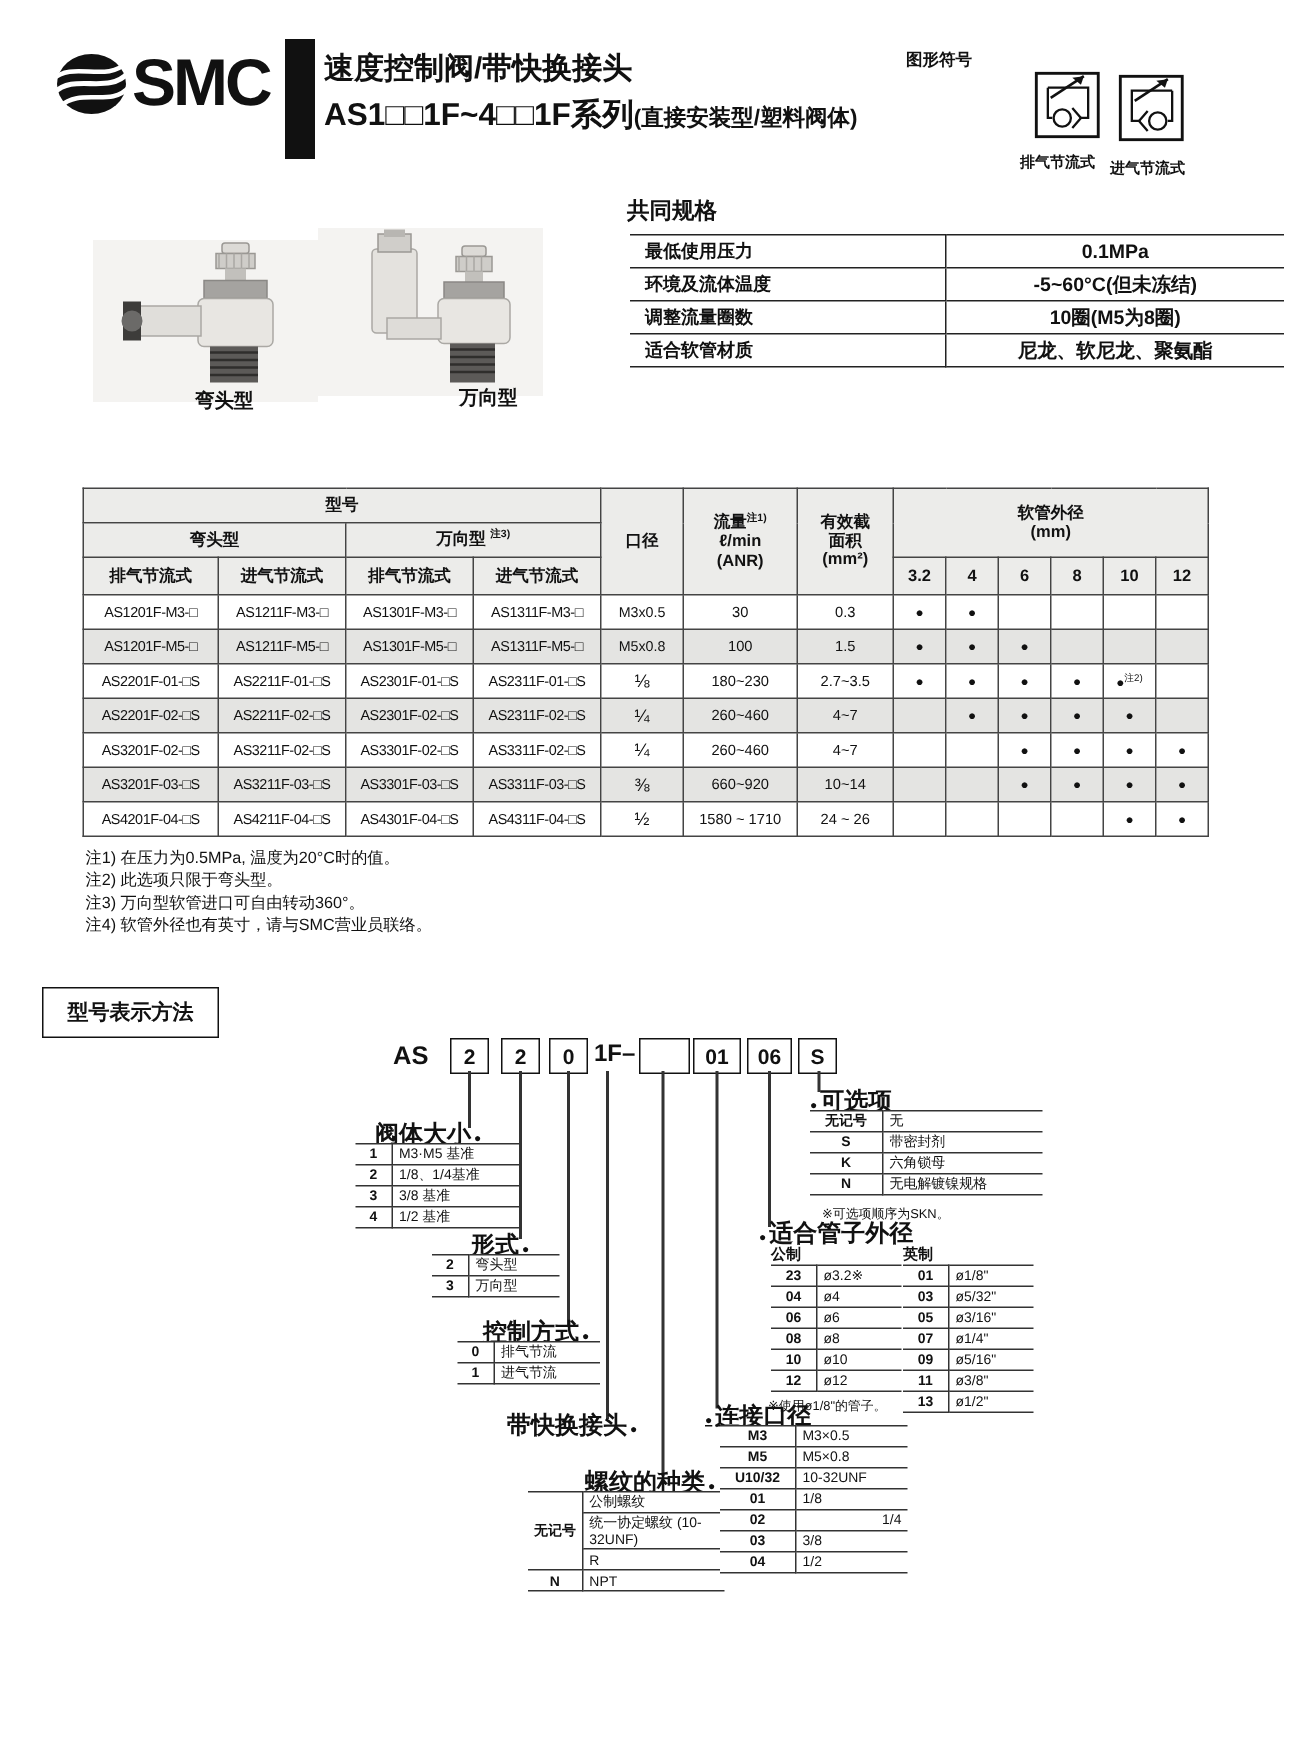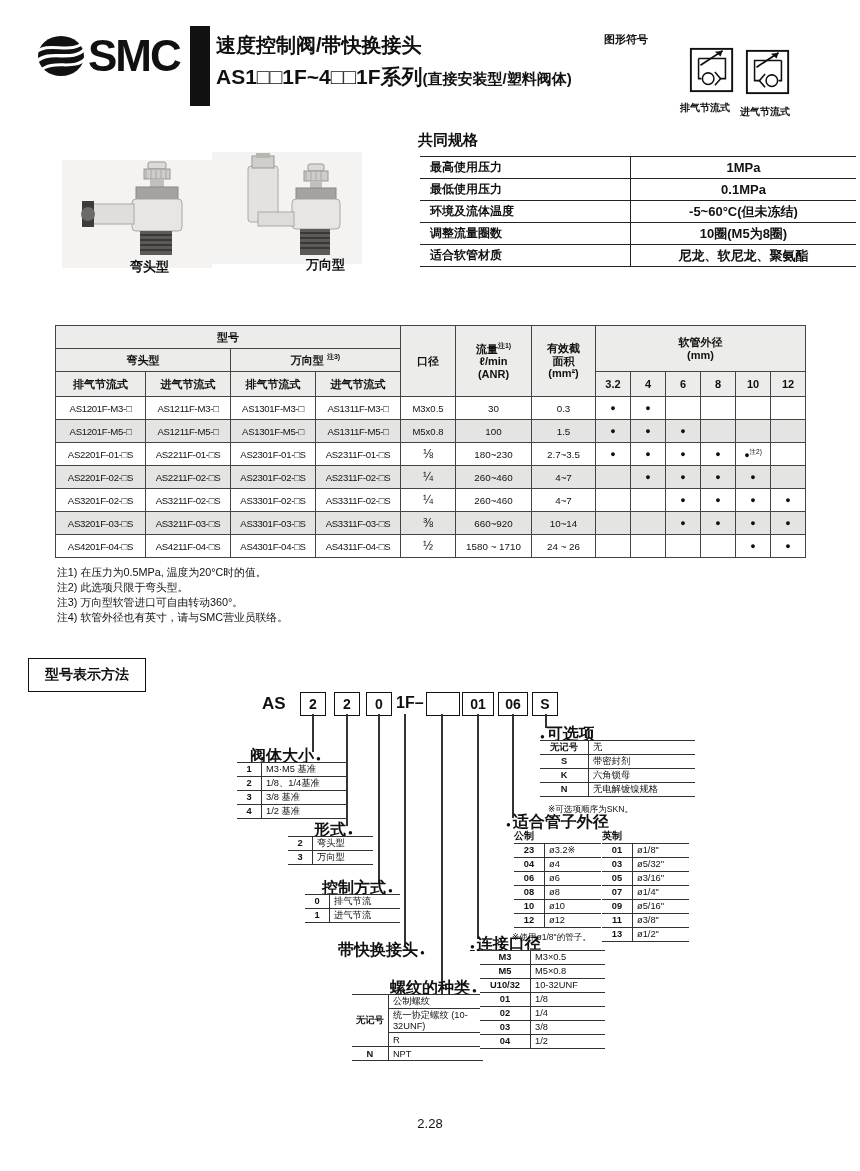--- a/index.html
+++ b/index.html
@@ -149,24 +149,20 @@
       <rect x="46" y="60" width="36" height="14" fill="#dedcd8" stroke="#aaa8a4" stroke-width="1"></rect>
       <rect x="88" y="77" width="30" height="26" fill="#5c5a58"></rect>
       <path d="M88 81 h30 M88 86 h30 M88 91 h30 M88 96 h30" stroke="#2f2e2c" stroke-width="1.6"></path>
     </svg>
   </div>
   <div class="photo-cap" style="left:306px;top:256px;">万向型</div>
 
   <div class="cs-title">共同规格</div>
   <table id="cs-table">
       <tbody id="cs-body">
-        <tr>
-          <td class="l">最高使用压力</td>
-          <td class="v">1MPa</td>
-        </tr>
         <tr>
           <td class="l">最低使用压力</td>
           <td class="v">0.1MPa</td>
         </tr>
         <tr>
           <td class="l">环境及流体温度</td>
           <td class="v">-5~60°C(但未冻结)</td>
         </tr>
         <tr>
           <td class="l">调整流量圈数</td>
@@ -457,21 +453,21 @@
           <tr>
             <td class="code" style="width: 42px;">U10/32</td>
             <td style="width: 66px;">10-32UNF</td>
           </tr>
           <tr>
             <td class="code" style="width: 42px;">01</td>
             <td style="width: 66px;">1/8</td>
           </tr>
           <tr>
             <td class="code" style="width: 42px;">02</td>
-            <td style="width: 66px;">1/4</td>
+            <td style="width: 66px; text-align: right;">1/4</td>
           </tr>
           <tr>
             <td class="code" style="width: 42px;">03</td>
             <td style="width: 66px;">3/8</td>
           </tr>
           <tr>
             <td class="code" style="width: 42px;">04</td>
             <td style="width: 66px;">1/2</td>
           </tr>
         </tbody>
@@ -559,14 +555,13 @@
           </tr>
           <tr>
             <td class="code" style="width: 40px;">N</td>
             <td style="width: 98px;">无电解镀镍规格</td>
           </tr>
         </tbody>
       </table>
     <div class="mini-note" style="left:548px;top:156px;text-align:center;">※可选项顺序为SKN。</div>
   </div>
 
-  <div class="pageno">2.28</div>
 </div>
 
 </body></html>

